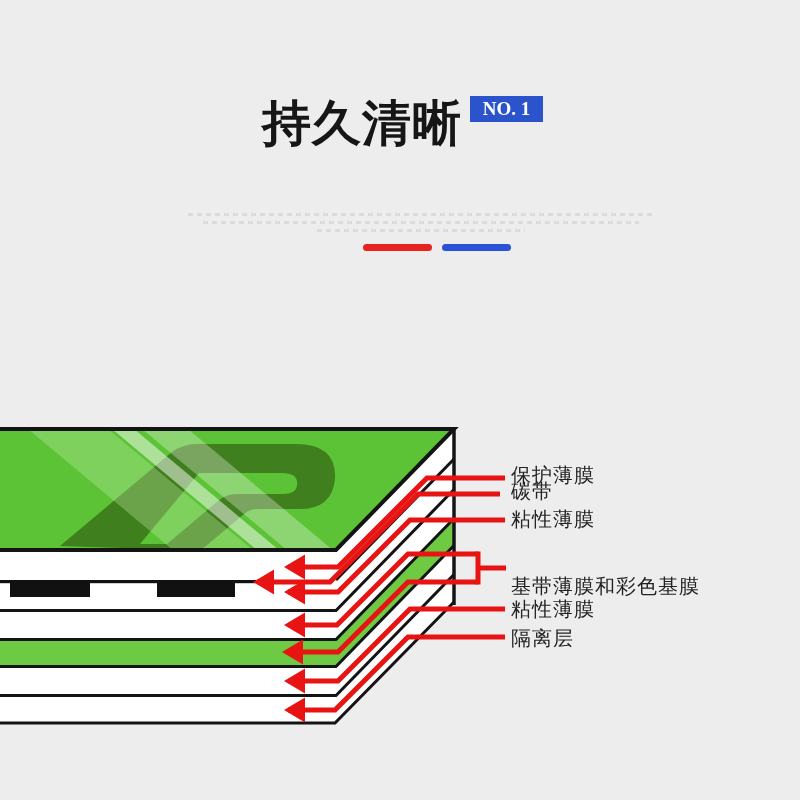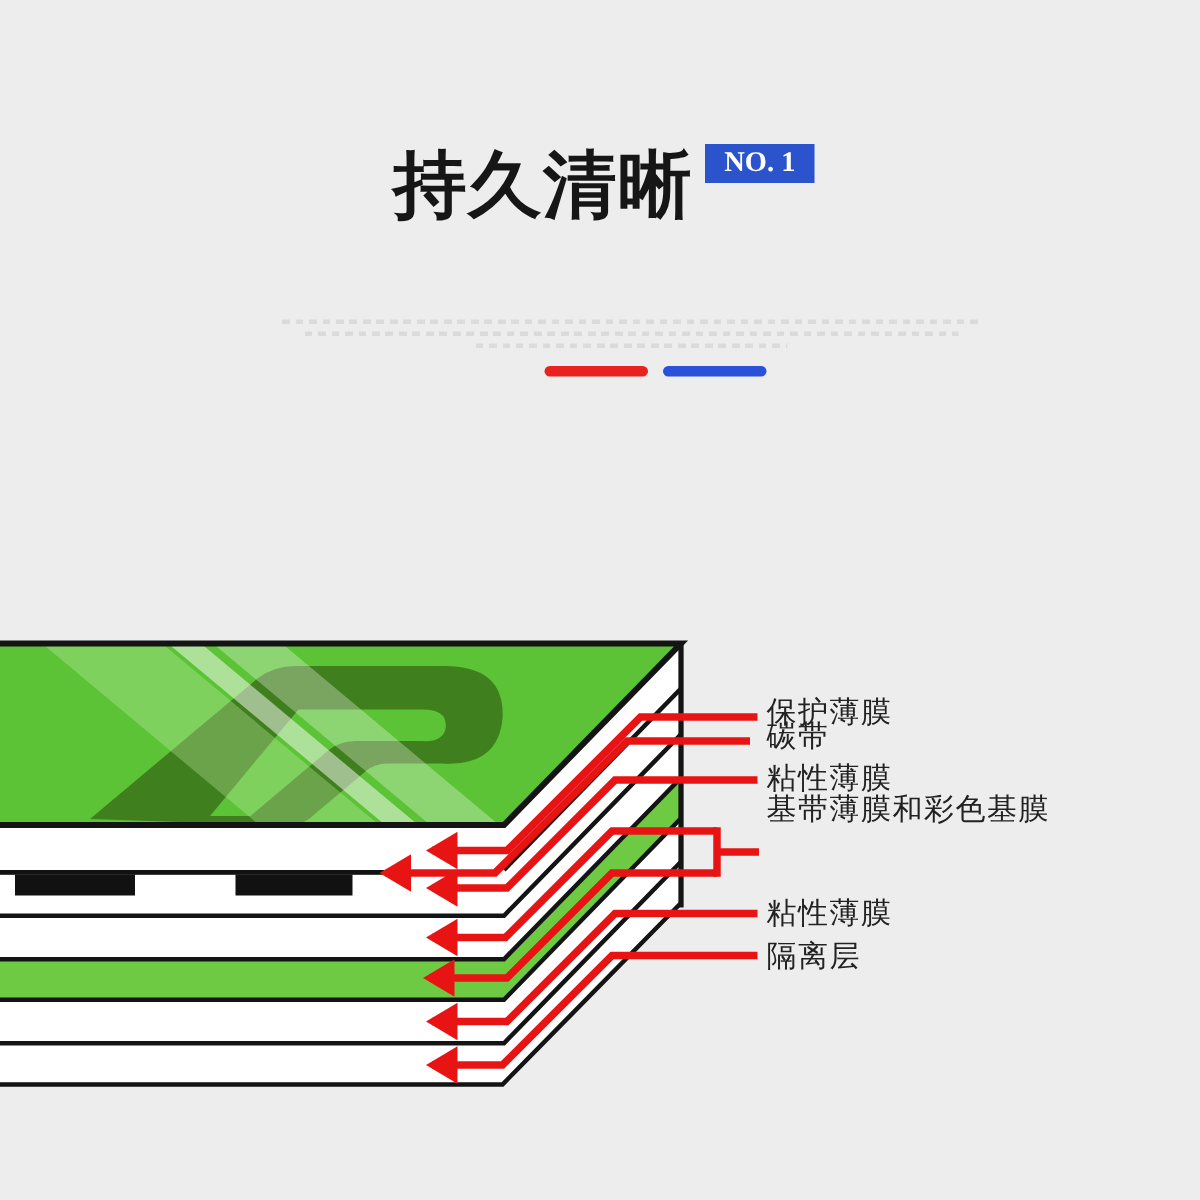--- a/index.html
+++ b/index.html
@@ -113,16 +113,16 @@
       <polygon points="284,625 305,612.5 305,637.5"></polygon>
       <polygon points="282,652 303,639.5 303,664.5"></polygon>
       <polygon points="284,681 305,668.5 305,693.5"></polygon>
       <polygon points="284,710 305,697.5 305,722.5"></polygon>
     </g>
   </svg>
 
   <div class="layer-label" style="top:464px">保护薄膜</div>
   <div class="layer-label" style="top:480px">碳带</div>
   <div class="layer-label" style="top:508px">粘性薄膜</div>
-  <div class="layer-label" style="top:529px">基带薄膜和彩色基膜</div>
+  <div class="layer-label" style="top:575px">基带薄膜和彩色基膜</div>
   <div class="layer-label" style="top:598px">粘性薄膜</div>
   <div class="layer-label" style="top:627px">隔离层</div>
 </div>
 
 </body></html>

